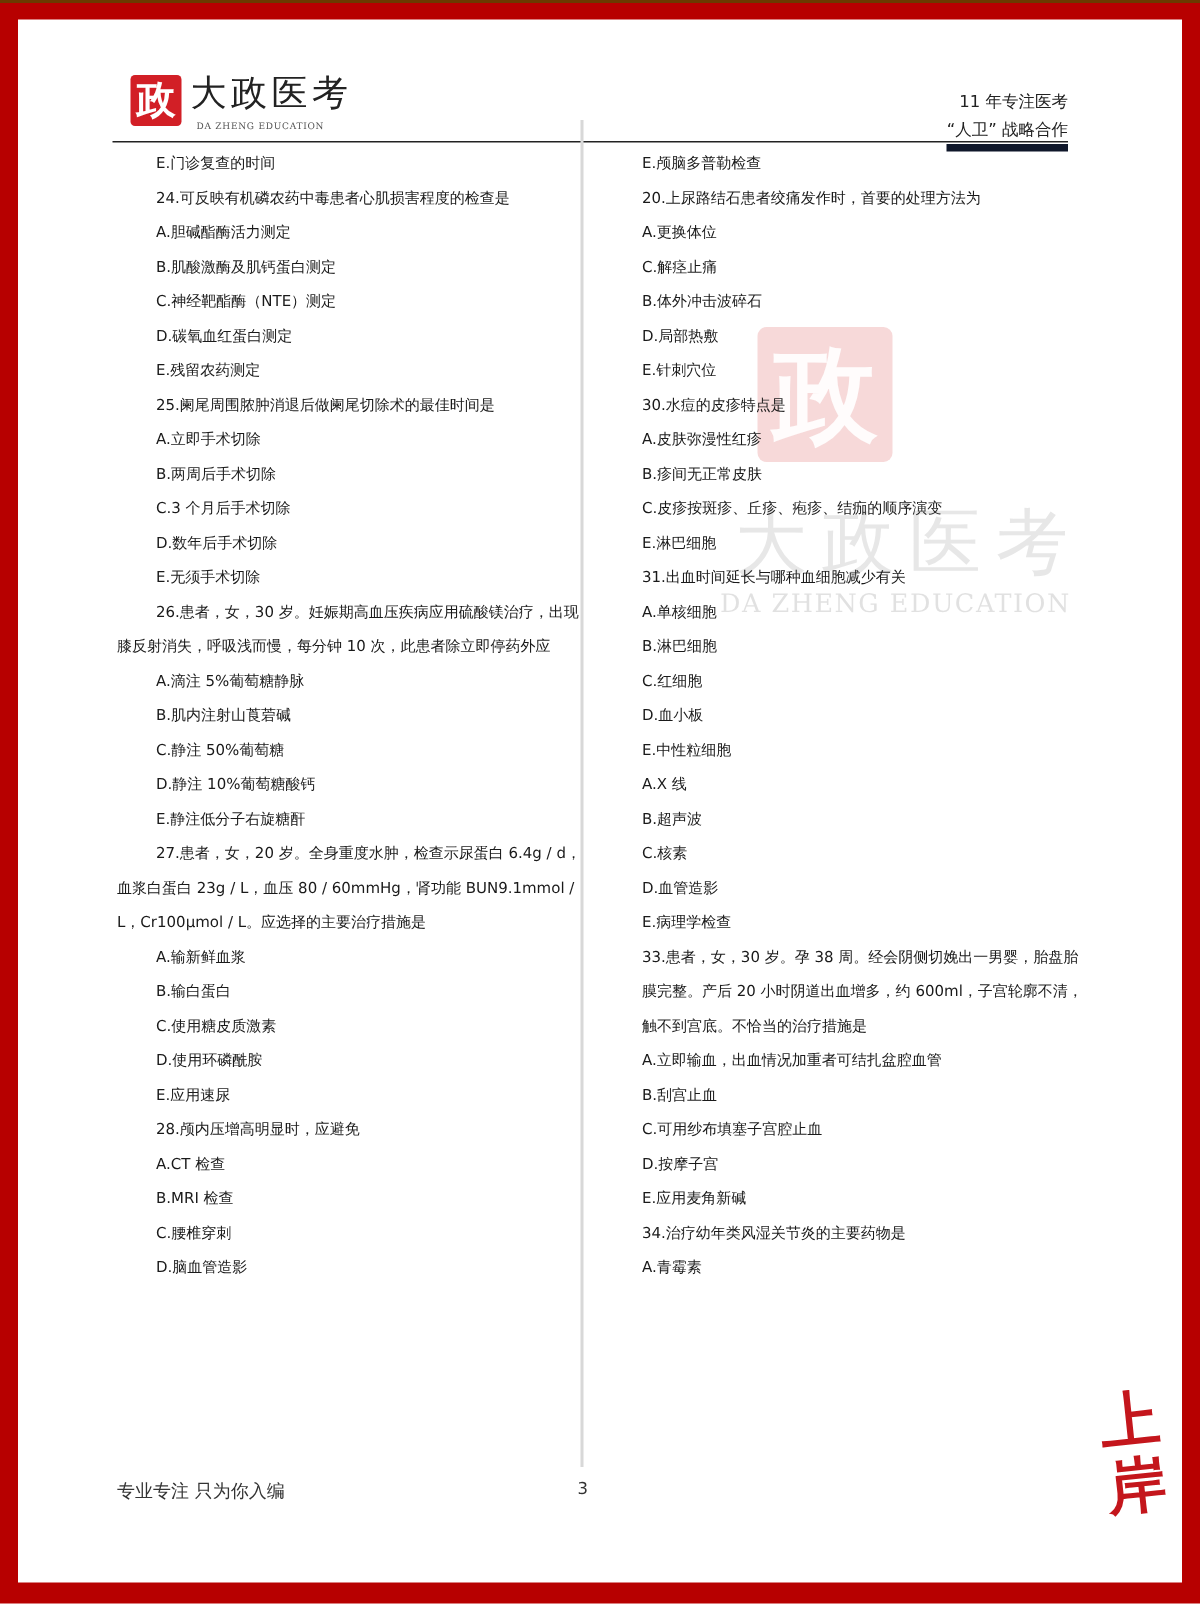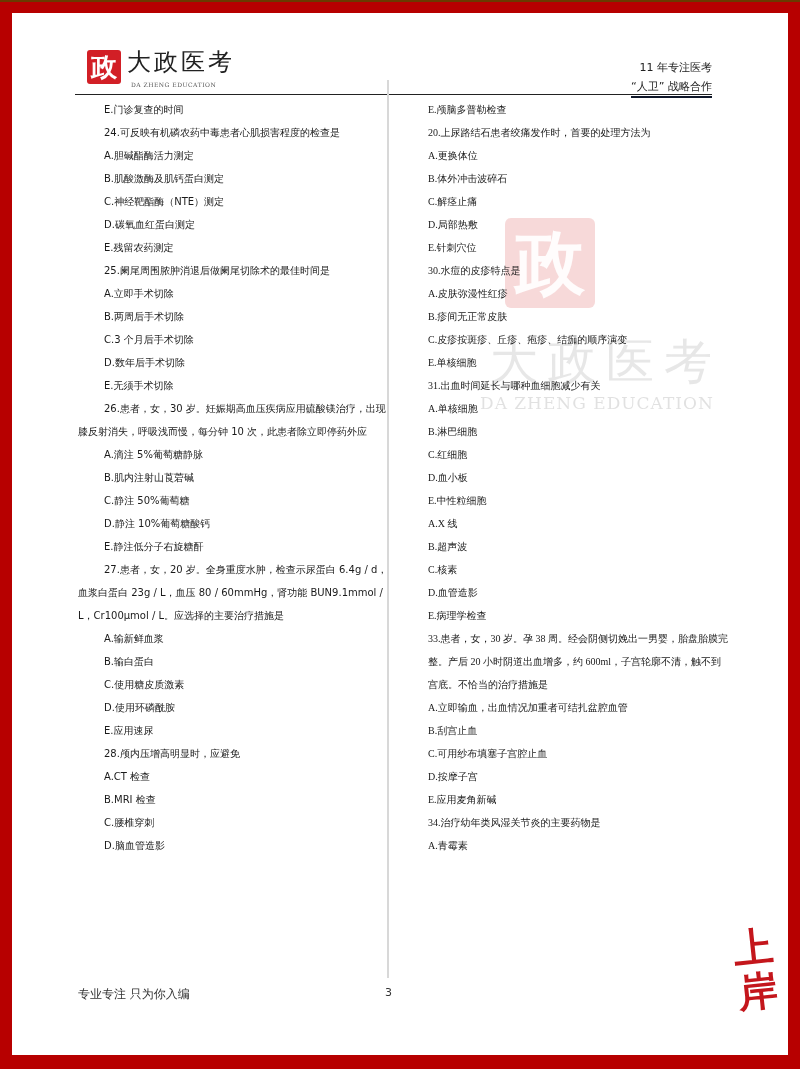--- a/index.html
+++ b/index.html
@@ -17,26 +17,26 @@
   
   .header { position: absolute; left: 75px; top: 40px; width: 637px; height: 54px; border-bottom: 1px solid #222; }
   .logo-mark {
     position: absolute; left: 12px; top: 10px; width: 34px; height: 34px;
     background: #d21f26; border-radius: 3px; color: #fff; font-size: 26px; line-height: 34px;
     text-align: center; font-family: "DejaVu Serif", serif; font-weight: bold;
   }
   .logo-cn { position: absolute; left: 52px; top: 6px; font-size: 24px; font-family: "DejaVu Serif", serif; letter-spacing: 3px; color: #222; }
   .logo-en { position: absolute; left: 56px; top: 41px; font-size: 6px; color: #555; font-family: "DejaVu Serif", serif; letter-spacing: 0.5px; }
   .header-right { position: absolute; right: 0; top: 18px; text-align: right; font-size: 11px; line-height: 19px; color: #222; }
-  .header-right .line2 { border-bottom: 2px solid #0f172a; }
+  .header-right .line2 { border-bottom: 5px solid #0f172a; }
 
   
   .col { position: absolute; top: 98px; font-size: 10px; line-height: 23px; }
   .col-left { left: 78px; width: 310px; }
-  .col-right { left: 428px; width: 300px; font-family: Liberation Serif, serif; }
+  .col-right { left: 428px; width: 300px; }
   .col p { margin: 0; }
   .q { text-indent: 26px; }
   .opt { padding-left: 26px; }
   .col-right .opt { padding-left: 0; }
   .col-right .q.noindent { text-indent: 0; }
   .divider { position: absolute; left: 387px; top: 80px; width: 2px; height: 898px; background: #d8d8d8; }
 
   
   .wm-mark {
     position: absolute; left: 505px; top: 218px; width: 90px; height: 90px;
@@ -111,29 +111,29 @@
   <p class="opt">A.CT 检查</p>
   <p class="opt">B.MRI 检查</p>
   <p class="opt">C.腰椎穿刺</p>
   <p class="opt">D.脑血管造影</p>
 </div>
 
 <div class="col col-right">
   <p class="opt">E.颅脑多普勒检查</p>
   <p class="q noindent">20.上尿路结石患者绞痛发作时，首要的处理方法为</p>
   <p class="opt">A.更换体位</p>
+  <p class="opt">C.解痉止痛</p>
   <p class="opt">B.体外冲击波碎石</p>
-  <p class="opt">C.解痉止痛</p>
   <p class="opt">D.局部热敷</p>
   <p class="opt">E.针刺穴位</p>
   <p class="opt">30.水痘的皮疹特点是</p>
   <p class="opt">A.皮肤弥漫性红疹</p>
   <p class="opt">B.疹间无正常皮肤</p>
   <p class="opt">C.皮疹按斑疹、丘疹、疱疹、结痂的顺序演变</p>
-  <p class="opt">E.单核细胞</p>
+  <p class="opt">E.淋巴细胞</p>
   <p class="opt">31.出血时间延长与哪种血细胞减少有关</p>
   <p class="opt">A.单核细胞</p>
   <p class="opt">B.淋巴细胞</p>
   <p class="opt">C.红细胞</p>
   <p class="opt">D.血小板</p>
   <p class="opt">E.中性粒细胞</p>
   <p class="opt">A.X 线</p>
   <p class="opt">B.超声波</p>
   <p class="opt">C.核素</p>
   <p class="opt">D.血管造影</p>

